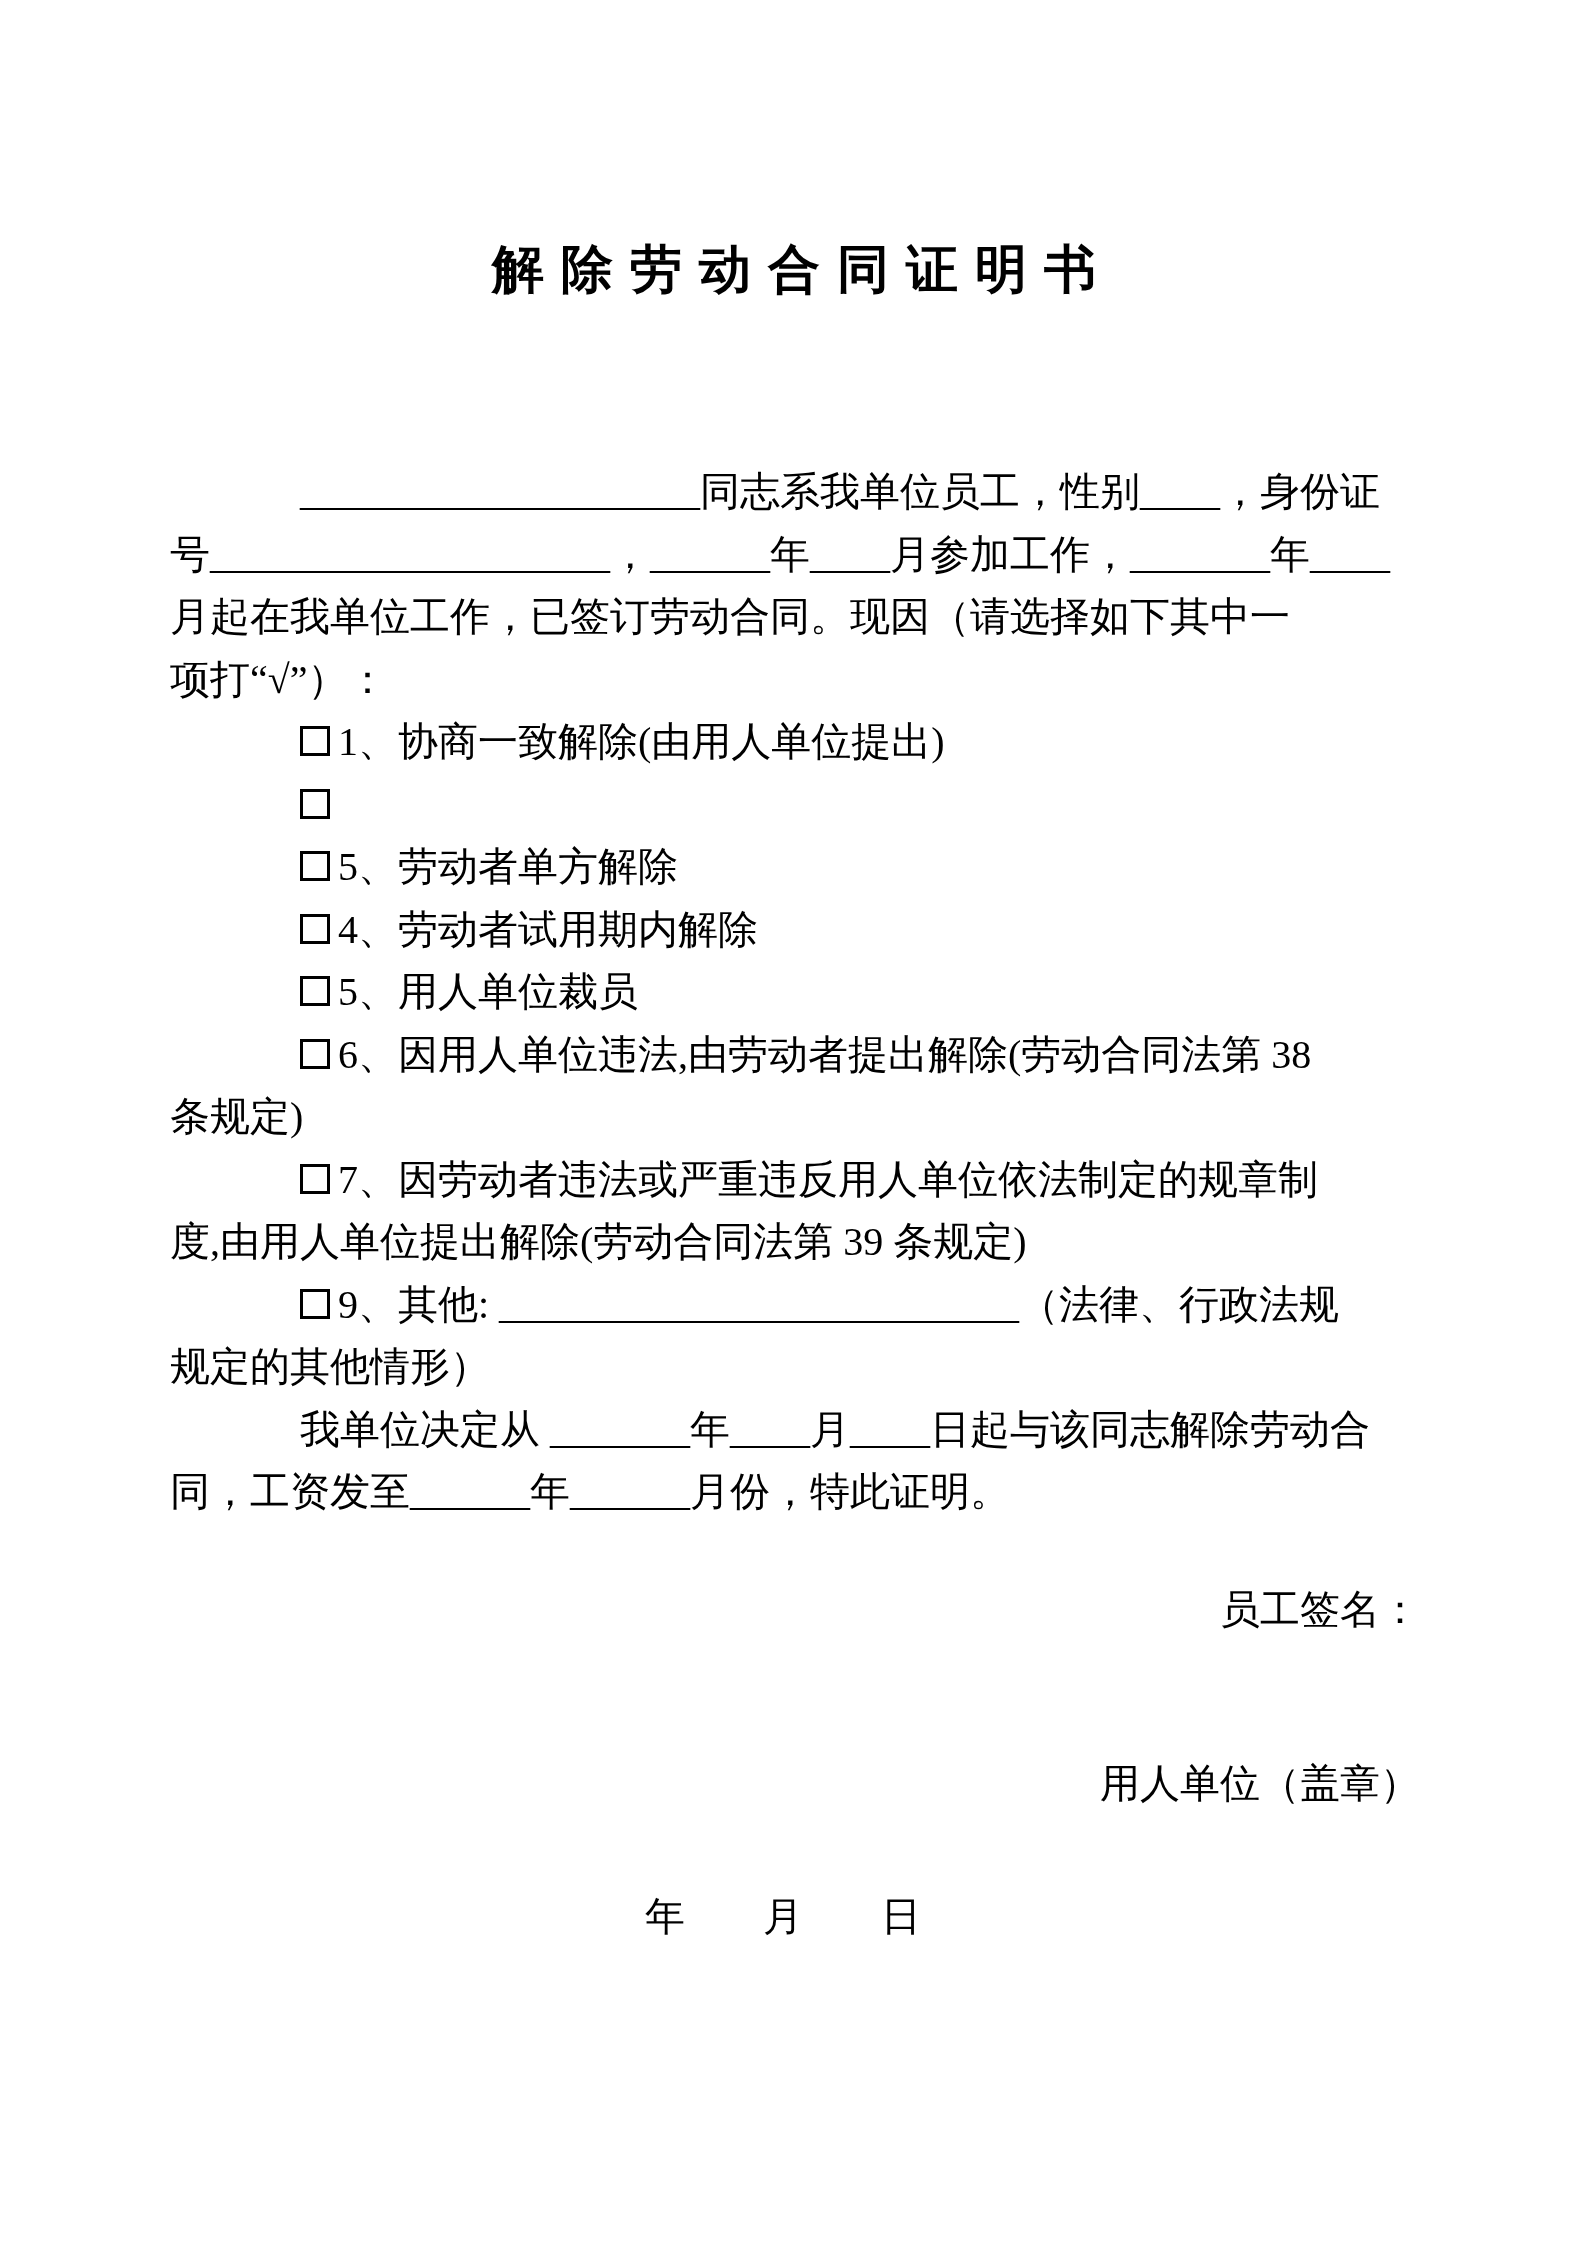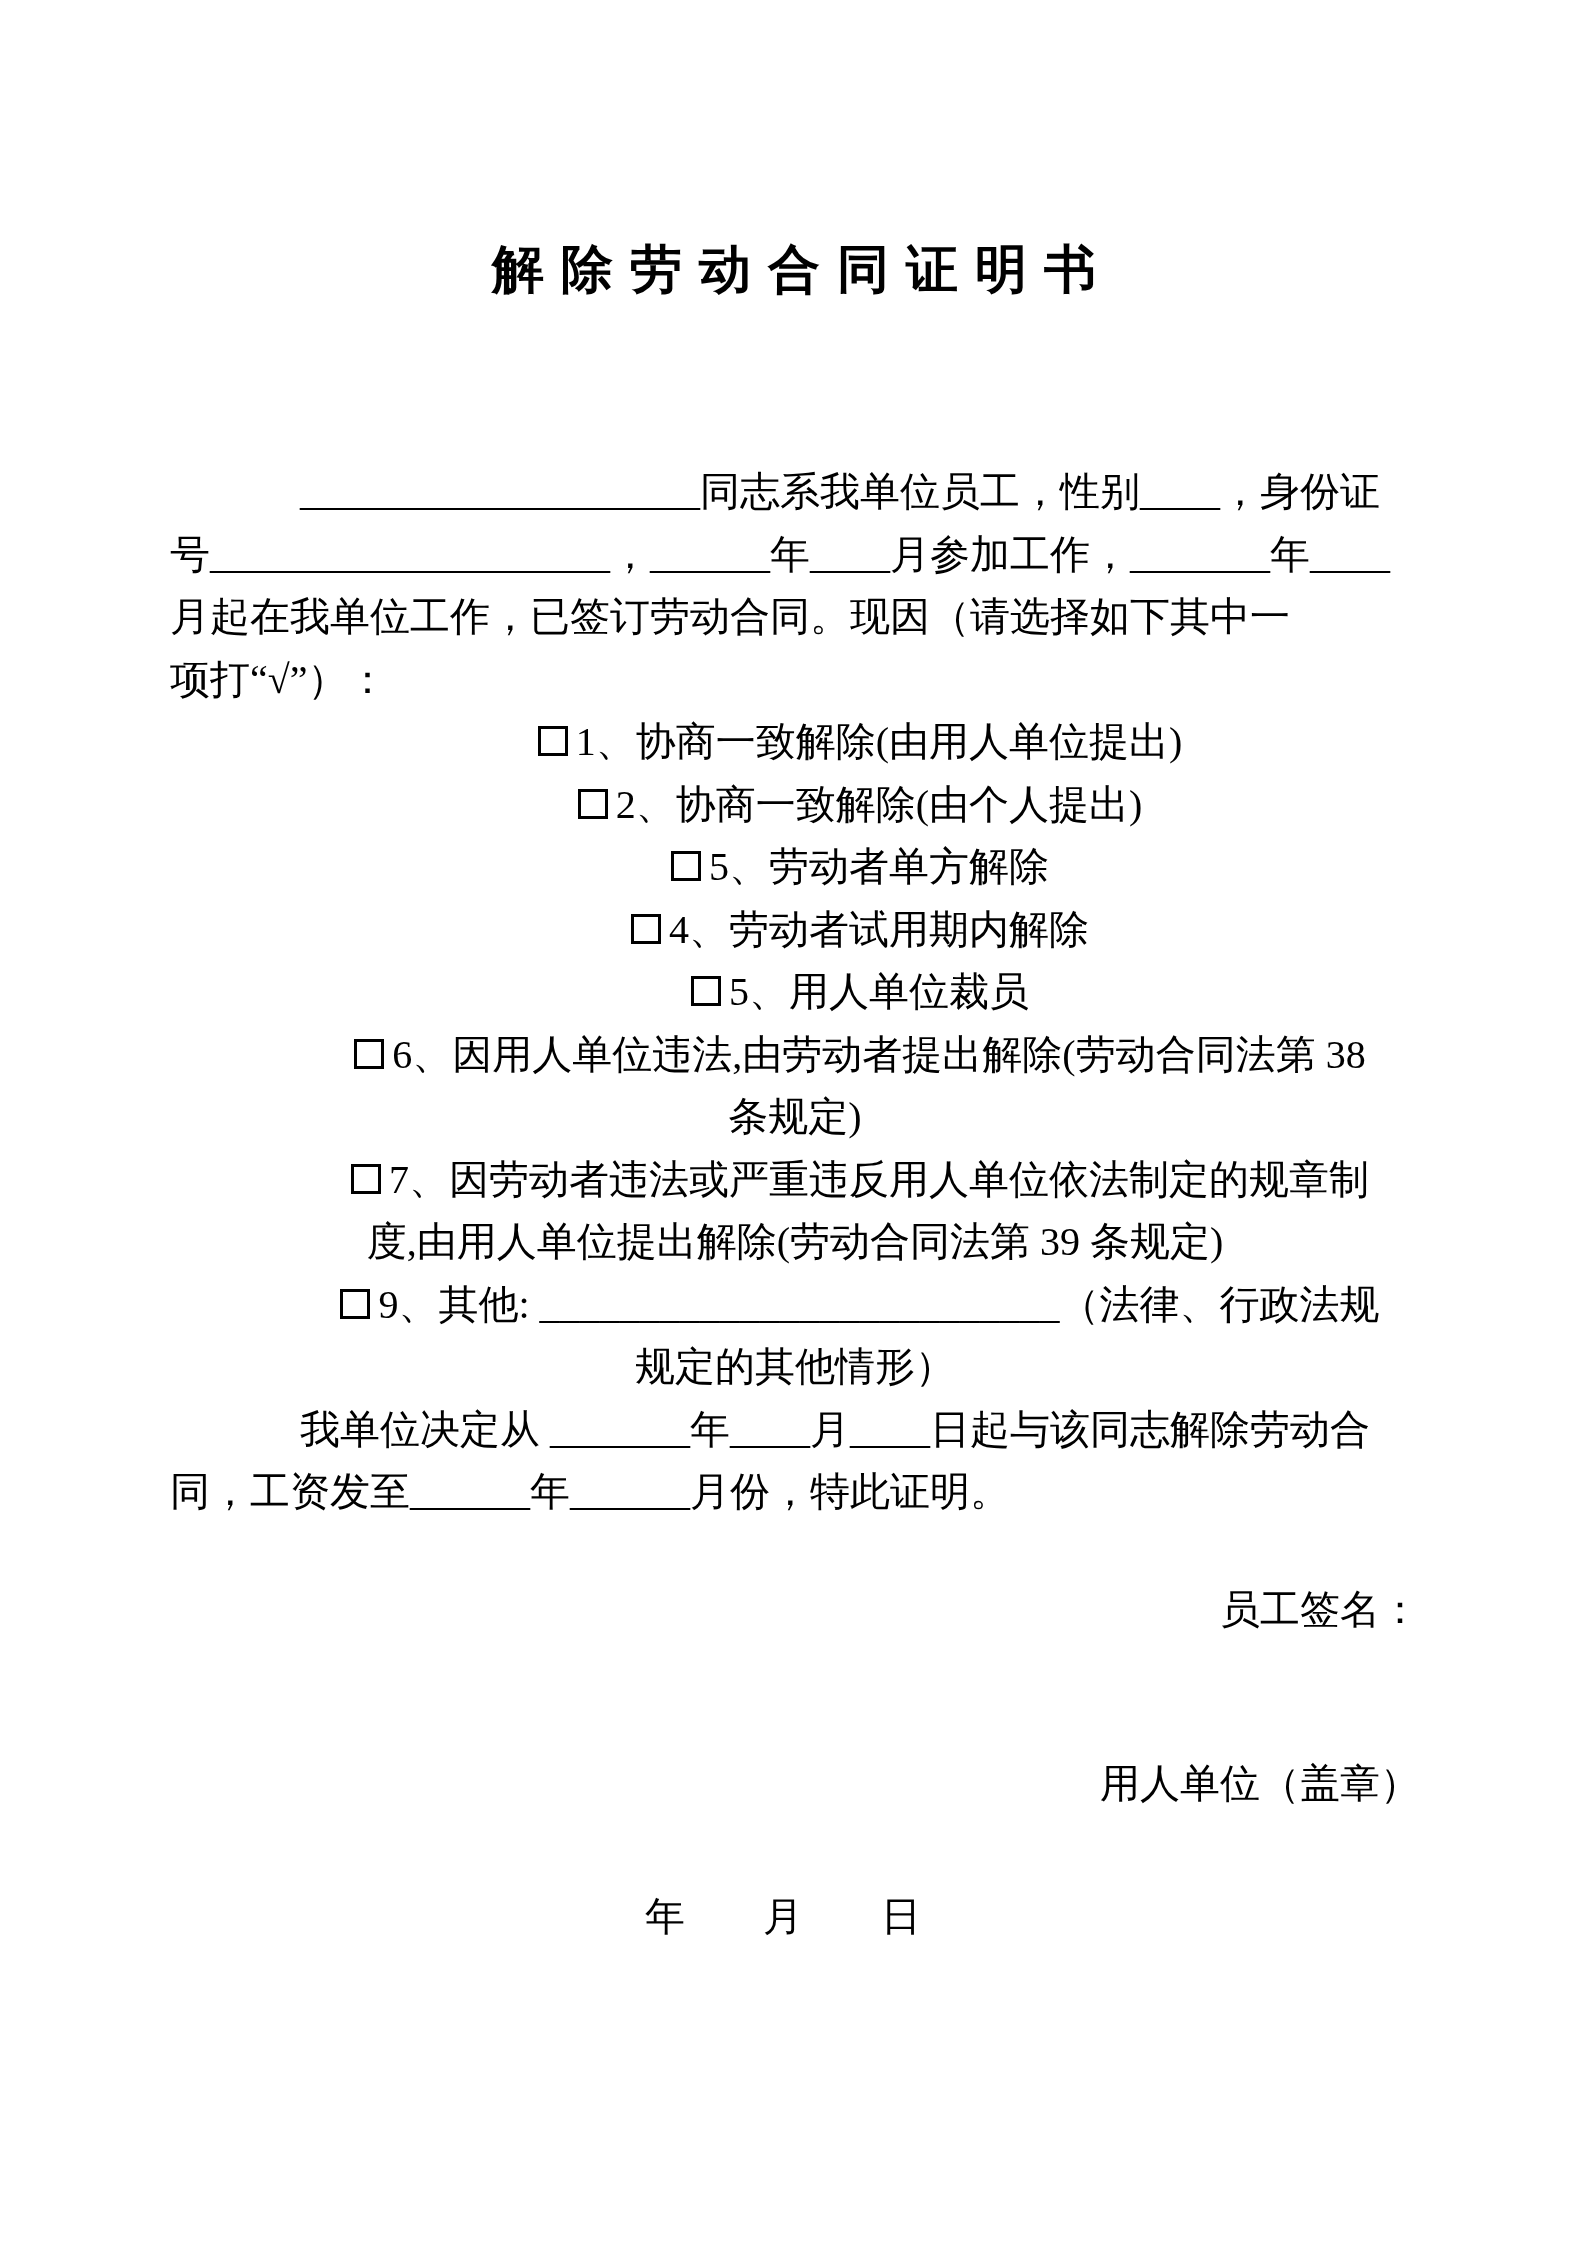--- a/index.html
+++ b/index.html
@@ -24,21 +24,21 @@
     text-align: center;
     letter-spacing: 2px;
     white-space: pre-wrap;
   }
   .intro {
     margin-top: 152px;
     text-indent: 130px;
     white-space: pre-wrap;
   }
   .options { margin: 0; }
-  .opt { text-indent: 130px; text-align: center; }
+  .opt { text-indent: 130px; }
   .opt-text { white-space: pre-wrap; }
   .checkbox {
     display: inline-block;
     width: 30px;
     height: 30px;
     border: 3px solid #000;
     box-sizing: border-box;
     margin-right: 8px;
     transform: translateY(1px);
     background: #fff;
@@ -63,21 +63,21 @@
 
   <div class="title">解 除 劳 动 合 同 证 明 书</div>
 
   <div class="intro">____________________同志系我单位员工，性别____，身份证
 号____________________，______年____月参加工作，_______年____
 月起在我单位工作，已签订劳动合同。现因（请选择如下其中一
 项打“√”）：</div>
 
   <div class="options">
     <div class="opt"><span class="checkbox"></span><span class="opt-text">1、协商一致解除(由用人单位提出)</span></div>
-    <div class="opt"><span class="checkbox"></span><span class="opt-text">2、协商一致解除(由个人提出)</span></div>
+    <div class="opt"><span class="checkbox"></span></div>
     <div class="opt"><span class="checkbox"></span><span class="opt-text">5、劳动者单方解除</span></div>
     <div class="opt"><span class="checkbox"></span><span class="opt-text">4、劳动者试用期内解除</span></div>
     <div class="opt"><span class="checkbox"></span><span class="opt-text">5、用人单位裁员</span></div>
     <div class="opt"><span class="checkbox"></span><span class="opt-text">6、因用人单位违法,由劳动者提出解除(劳动合同法第 38
 条规定)</span></div>
     <div class="opt"><span class="checkbox"></span><span class="opt-text">7、因劳动者违法或严重违反用人单位依法制定的规章制
 度,由用人单位提出解除(劳动合同法第 39 条规定)</span></div>
     <div class="opt"><span class="checkbox"></span><span class="opt-text">9、其他: __________________________（法律、行政法规
 规定的其他情形）</span></div>
   </div>

